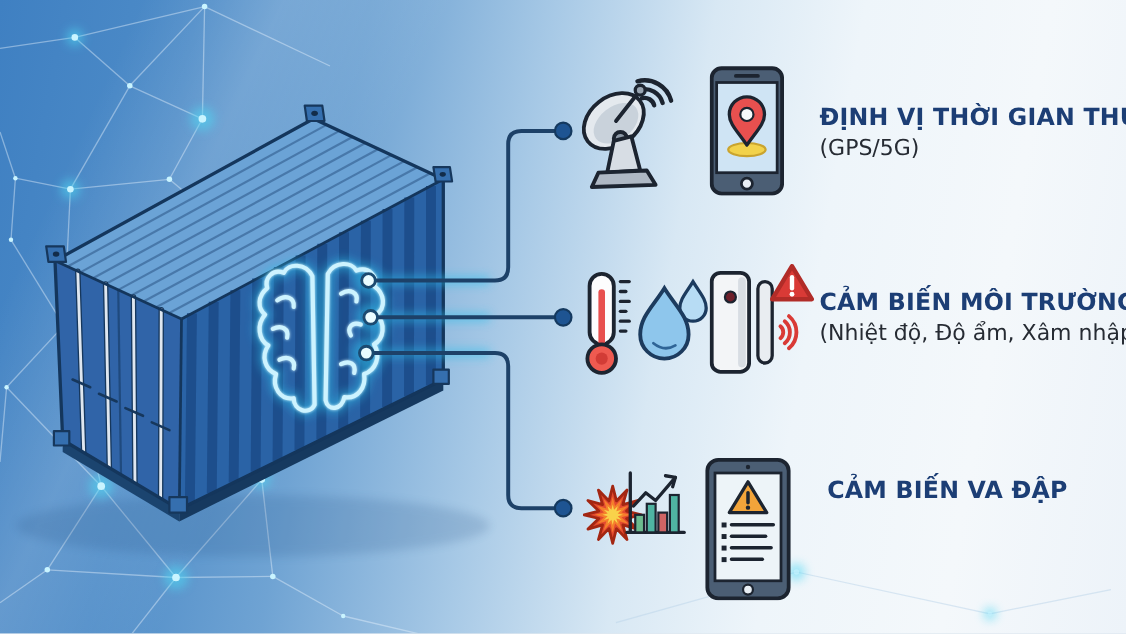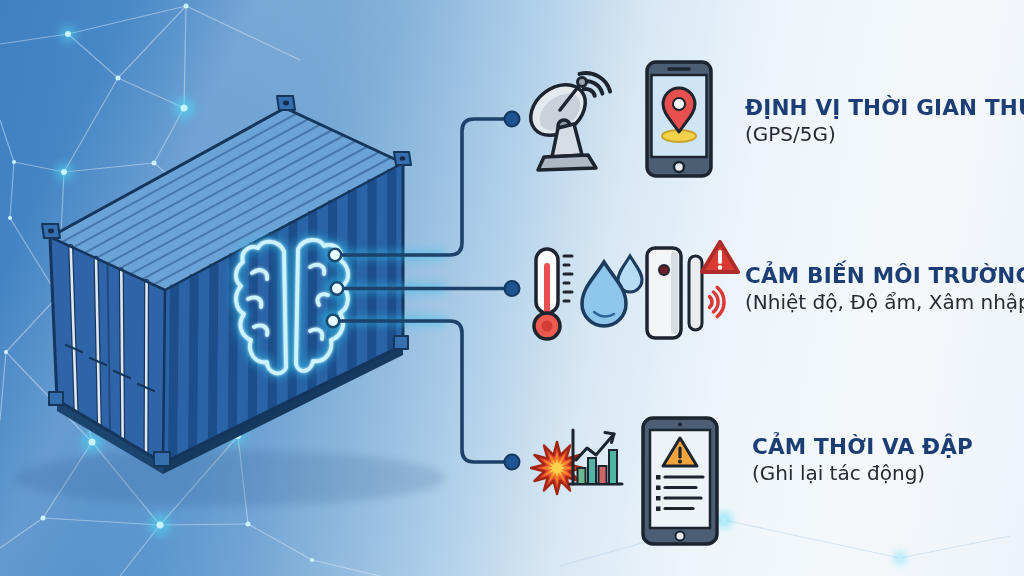--- a/index.html
+++ b/index.html
@@ -328,16 +328,15 @@
 
   <div class="callout" style="left:745px;top:94px">
     <div class="c-title">ĐỊNH VỊ THỜI GIAN THỰC</div>
     <div class="c-sub">(GPS/5G)</div>
   </div>
   <div class="callout" style="left:745px;top:262px">
     <div class="c-title">CẢM BIẾN MÔI TRƯỜNG</div>
     <div class="c-sub">(Nhiệt độ, Độ ẩm, Xâm nhập)</div>
   </div>
   <div class="callout" style="left:752px;top:433px">
-    <div class="c-title">CẢM THỜI VA ĐẬP</div>
-    <div class="c-sub">(Ghi lại tác động)</div>
+    <div class="c-title">CẢM BIẾN VA ĐẬP</div>
   </div>
 </div>
 
 </body></html>

